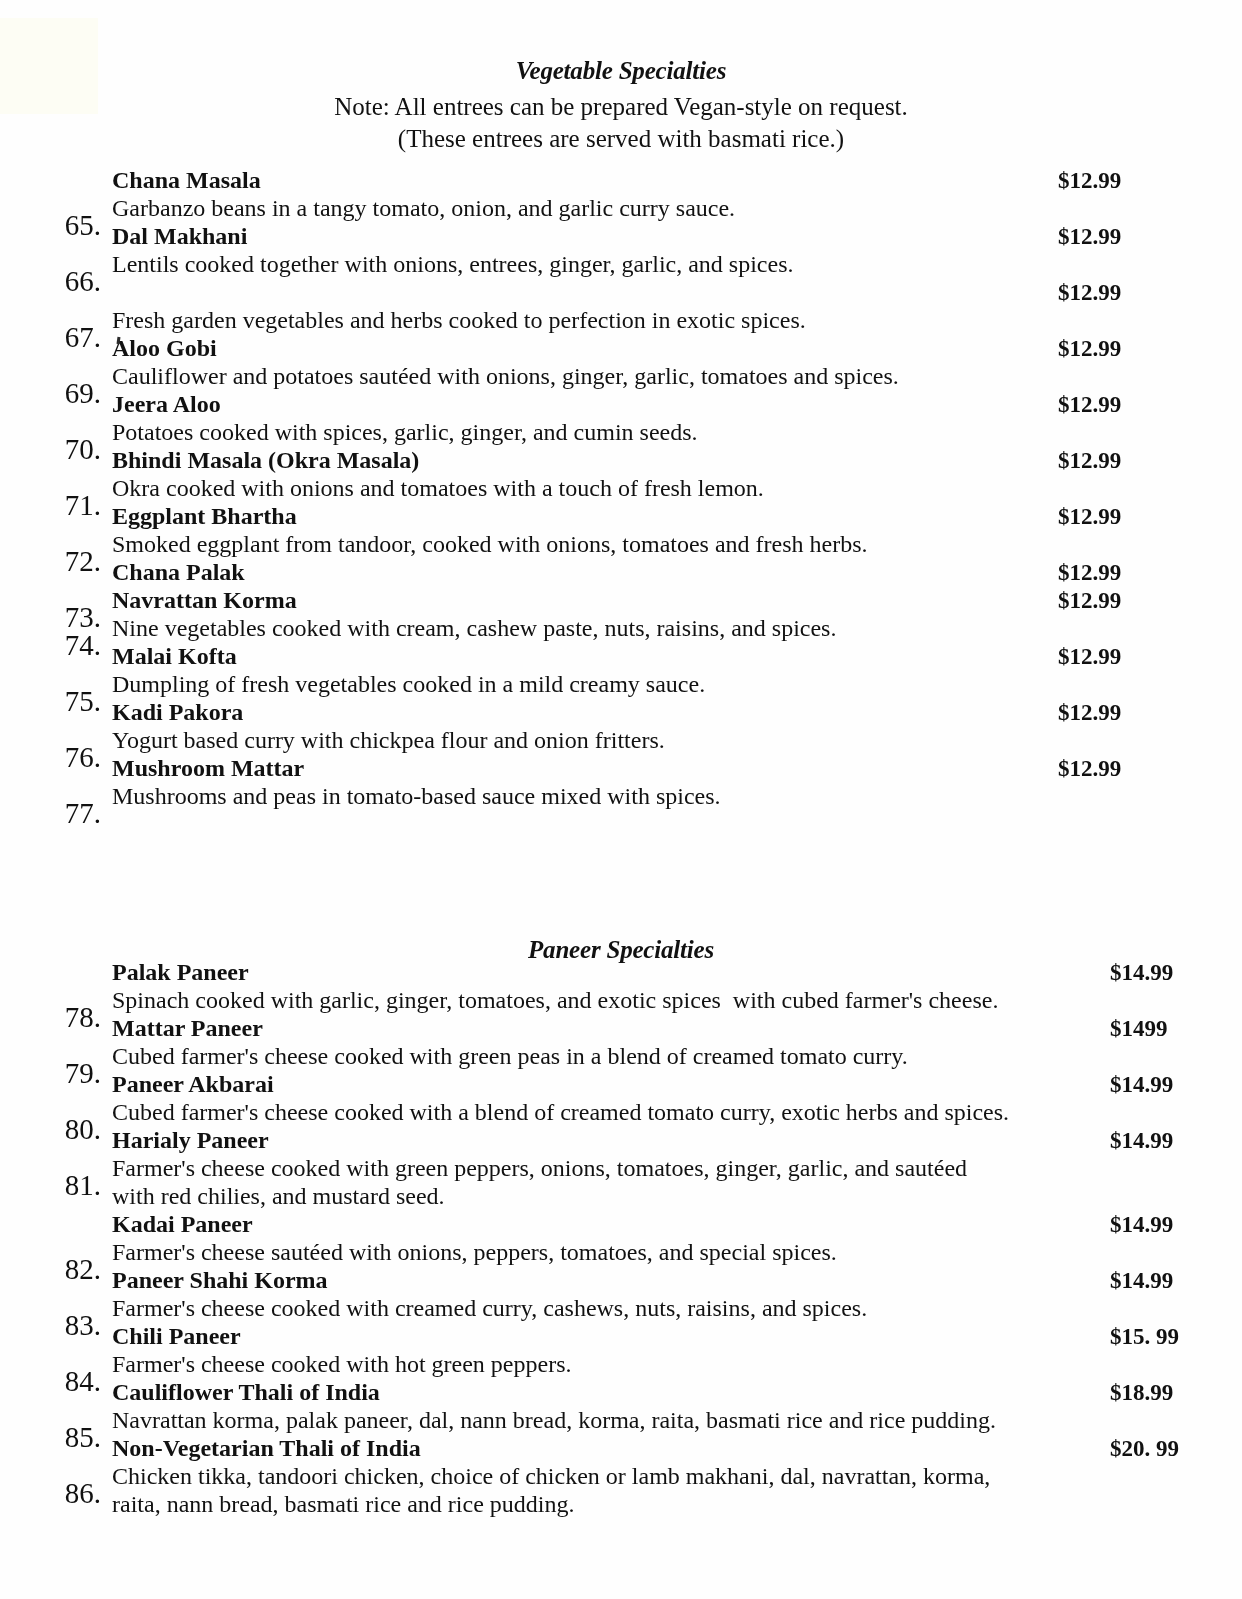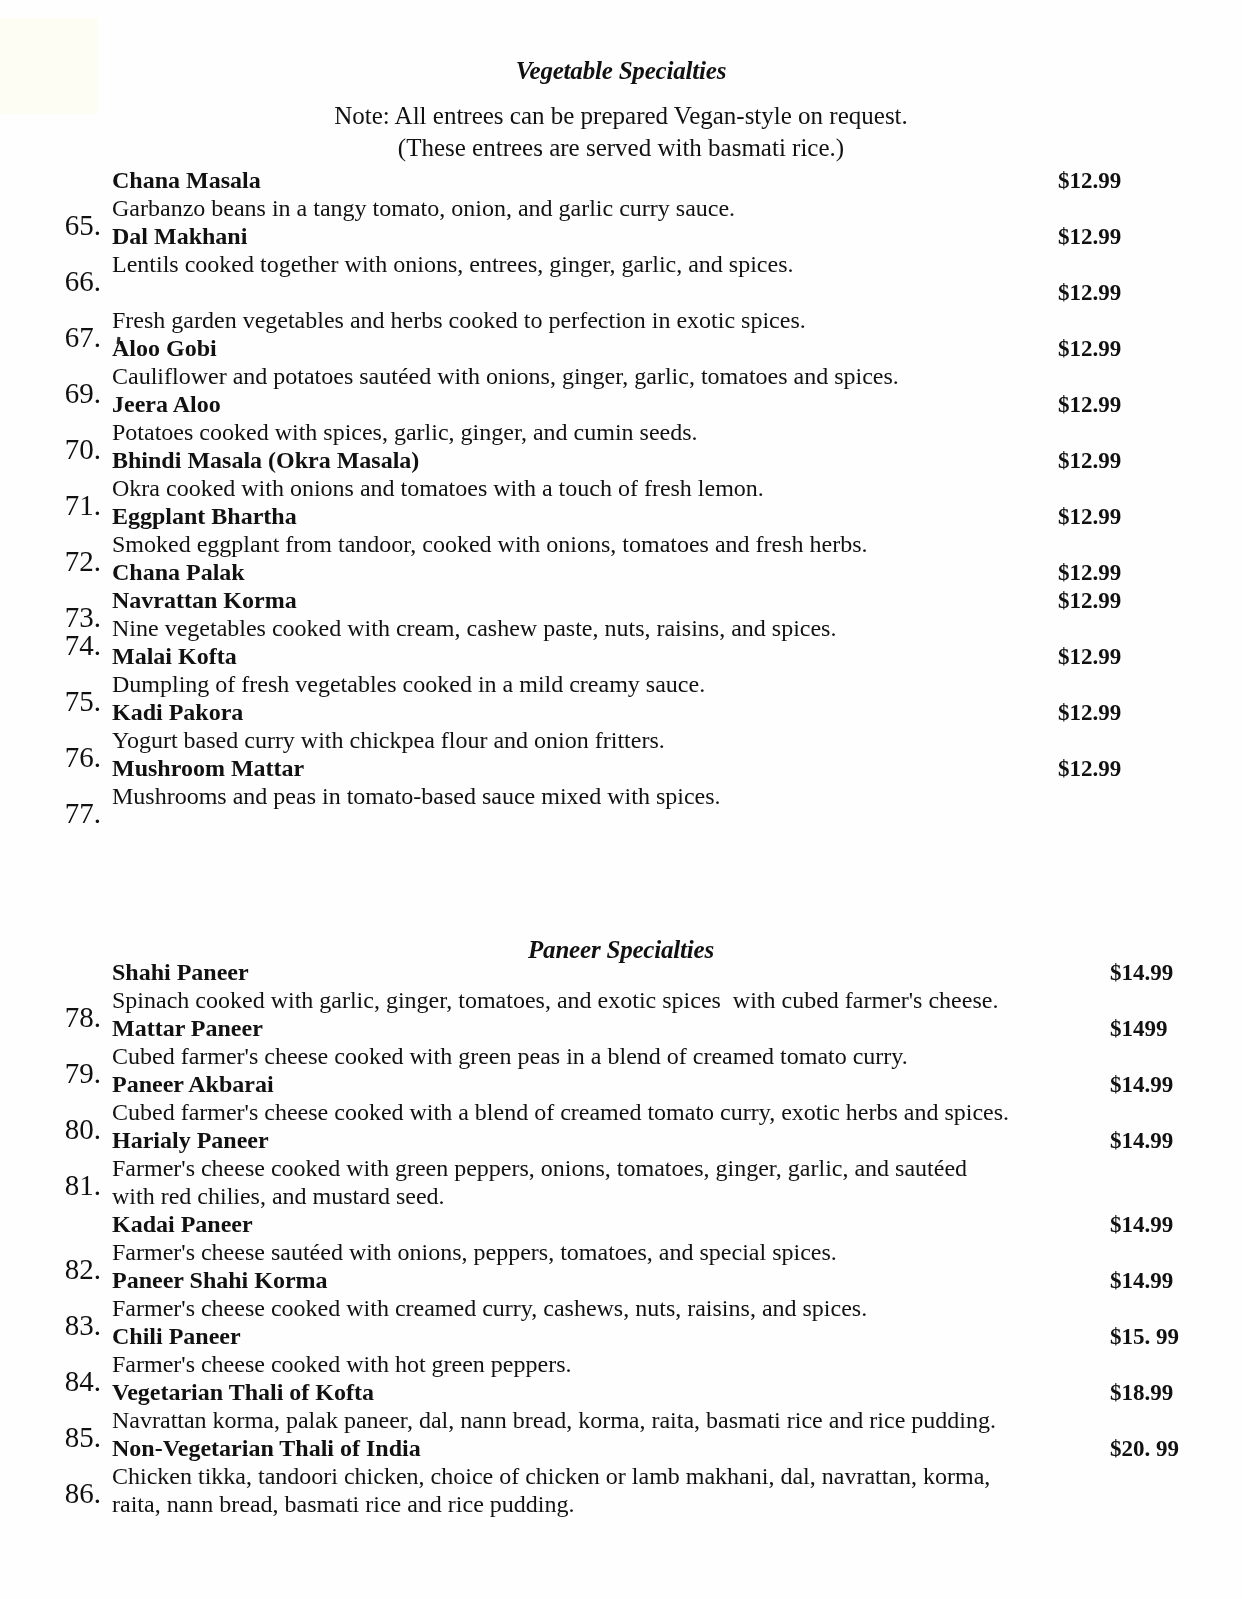--- a/index.html
+++ b/index.html
@@ -47,21 +47,21 @@
     font-size: 25px;
     line-height: 1.28;
     font-weight: normal;
   }
 
   #veg-head {
     position: absolute;
     left: 0; right: 0;
     top: 58px;
   }
-  #veg-head .section-title { margin-bottom: 17px; }
+  #veg-head .section-title { margin-bottom: 8px; }
 
   #paneer-head {
     position: absolute;
     left: 0; right: 0;
     top: 906px;
     margin-top: 31px;
   }
 
   
   .item-list {
@@ -241,21 +241,21 @@
     </div>
 
   <div class="section-head" id="paneer-head">
     <div class="section-title">Paneer Specialties</div>
   </div>
 
   <div class="item-list" id="paneer-list">
       <div class="menu-item">
         <div class="item-head">
           <span class="item-num">78.</span>
-          <span class="item-name">Shahi Paneer</span>
+          <span class="item-name">Palak Paneer</span>
           <span class="item-price">$14.99</span>
         </div>
         <p class="item-desc">Spinach cooked with garlic, ginger, tomatoes, and exotic spices  with cubed farmer's cheese.</p>
       </div>
       <div class="menu-item">
         <div class="item-head">
           <span class="item-num">79.</span>
           <span class="item-name">Mattar Paneer</span>
           <span class="item-price">$1499</span>
         </div>
@@ -298,21 +298,21 @@
         <div class="item-head">
           <span class="item-num">84.</span>
           <span class="item-name">Chili Paneer</span>
           <span class="item-price">$15. 99</span>
         </div>
         <p class="item-desc">Farmer's cheese cooked with hot green peppers.</p>
       </div>
       <div class="menu-item">
         <div class="item-head">
           <span class="item-num">85.</span>
-          <span class="item-name">Vegetarian Thali of Kofta</span>
+          <span class="item-name">Cauliflower Thali of India</span>
           <span class="item-price">$18.99</span>
         </div>
         <p class="item-desc">Navrattan korma, palak paneer, dal, nann bread, korma, raita, basmati rice and rice pudding.</p>
       </div>
       <div class="menu-item">
         <div class="item-head">
           <span class="item-num">86.</span>
           <span class="item-name">Non-Vegetarian Thali of India</span>
           <span class="item-price">$20. 99</span>
         </div>

